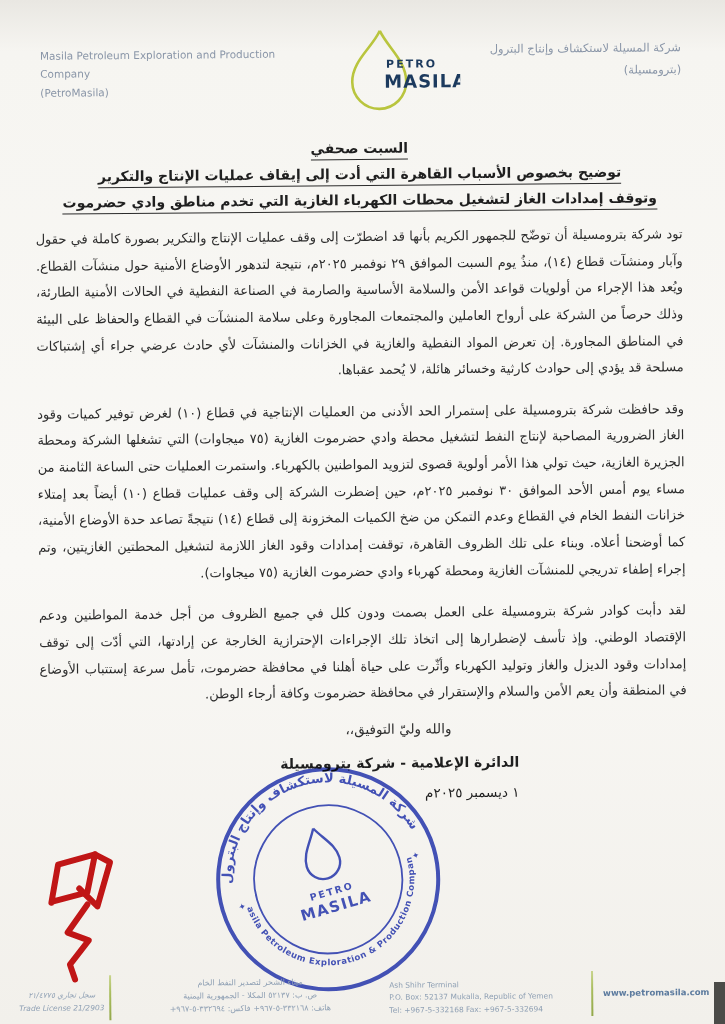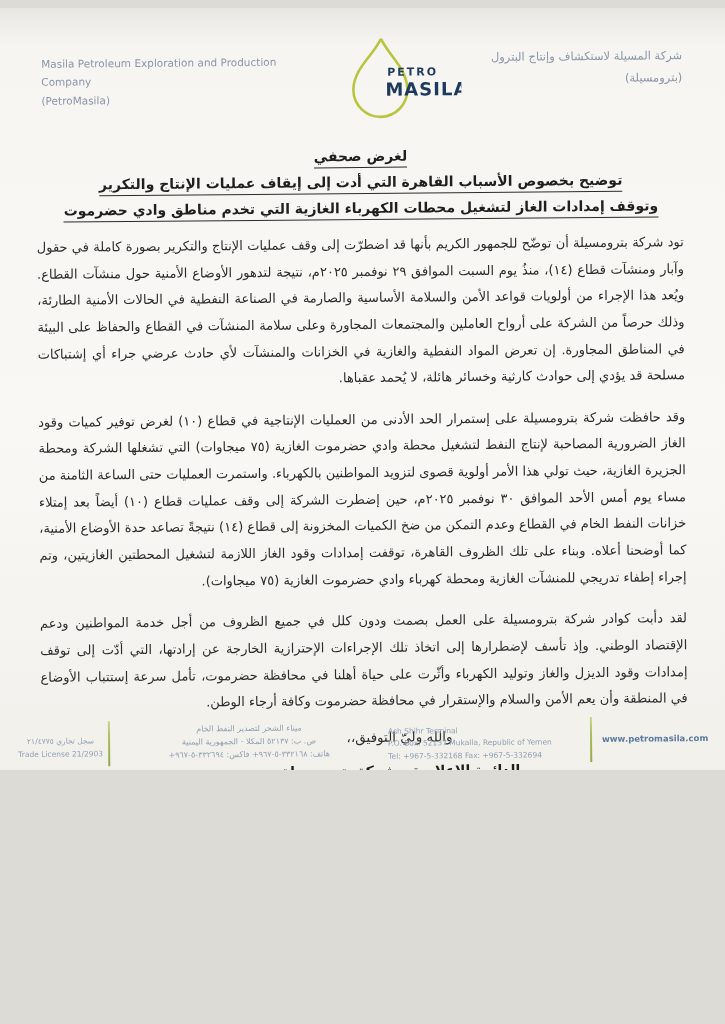--- a/index.html
+++ b/index.html
@@ -1,18 +1,18 @@
 <!DOCTYPE html>
 <html lang="ar"><head>
 <meta charset="utf-8">
 <style>
   * { margin:0; padding:0; box-sizing:border-box; }
   body { font-family:"DejaVu Sans", sans-serif; background:#dddbd6; }
   .page {
-    position:relative; width:725px; height:762px; margin:8px auto; overflow:hidden;
+    position:relative; width:725px; height:1024px; margin:0 auto; overflow:hidden;
     background:linear-gradient(180deg,#e9e7e2 0%, #f6f5f1 5%, #f9f8f5 55%, #f2f0eb 100%);
     color:#2a2a2a;
   }
   .tilt { position:absolute; inset:0; transform:rotate(-0.5deg); transform-origin:50% 50%; }
 
   
   .header { display:flex; justify-content:space-between; align-items:flex-start; padding:26px 40px 0 44px; }
   .hdr-en { width:268px; font-size:10.5px; line-height:1.75; color:#8a96a8; padding-top:18px; }
   .hdr-ar { width:200px; direction:rtl; text-align:right; font-size:11.5px; line-height:1.9; color:#8a96a8; padding-top:14px; }
   .logo-box { width:130px; height:96px; position:relative; }
@@ -36,21 +36,21 @@
   
   .stamp-wrap { position:absolute; left:208px; top:762px; width:234px; height:234px;
     transform:rotate(-16deg); mix-blend-mode:multiply; opacity:.9; }
 
   
   .scribble { position:absolute; left:18px; top:846px; width:112px; height:136px; }
 
   
   .footer { position:absolute; left:0; right:0; bottom:2px; height:50px; display:flex; align-items:flex-start; padding:0 10px; }
   .vline { width:2px; height:45px; background:linear-gradient(180deg,#c8d48c,#a9bd5e 40%,#93a84a); margin-top:1px; }
-  .f-license { width:95px; margin-top:15px; text-align:center; font-size:7.5px; color:#8fa0b4; line-height:1.7; direction:rtl; }
+  .f-license { width:95px; margin-top:15px; text-align:center; font-size:7.5px; color:#8fa0b4; line-height:1.7; direction:rtl;font-style:italic; }
   .f-ar { width:222px; margin-left:28px; margin-top:4px; direction:rtl; text-align:center; font-size:8px; color:#8fa0b4; line-height:1.6; }
   .f-en { width:202px; margin-left:28px; margin-top:8px; text-align:left; font-size:7.5px; color:#8fa0b4; line-height:1.65; }
   .f-web { flex:1; margin-top:18px; text-align:center; font-size:8.5px; color:#5b7a9e; font-weight:bold; }
   .photo-edge { position:absolute; right:0; top:982px; width:11px; height:42px; background:#4b4b48; }
 </style>
 </head>
 <body>
 
 <div class="page">
   <div class="tilt">
@@ -69,21 +69,21 @@
         </svg>
       </div>
 
       <div class="hdr-ar">
         <div>شركة المسيلة لاستكشاف وإنتاج البترول</div>
         <div>(بترومسيلة)</div>
       </div>
     </div>
 
     <div class="titles">
-      <div class="t-line"><span>لغرض صحفي</span></div>
+      <div class="t-line"><span>السبت صحفي</span></div>
       <div class="t-line"><span>توضيح بخصوص الأسباب القاهرة التي أدت إلى إيقاف عمليات الإنتاج والتكرير</span></div>
       <div class="t-line"><span>وتوقف إمدادات الغاز لتشغيل محطات الكهرباء الغازية التي تخدم مناطق وادي حضرموت</span></div>
     </div>
 
     <div class="doc-body">
       <p>تود شركة بترومسيلة أن توضّح للجمهور الكريم بأنها قد اضطرّت إلى وقف عمليات الإنتاج والتكرير بصورة كاملة في حقول وآبار ومنشآت قطاع (١٤)، منذُ يوم السبت الموافق ٢٩ نوفمبر ٢٠٢٥م، نتيجة لتدهور الأوضاع الأمنية حول منشآت القطاع. ويُعد هذا الإجراء من أولويات قواعد الأمن والسلامة الأساسية والصارمة في الصناعة النفطية في الحالات الأمنية الطارئة، وذلك حرصاً من الشركة على أرواح العاملين والمجتمعات المجاورة وعلى سلامة المنشآت في القطاع والحفاظ على البيئة في المناطق المجاورة. إن تعرض المواد النفطية والغازية في الخزانات والمنشآت لأي حادث عرضي جراء أي إشتباكات مسلحة قد يؤدي إلى حوادث كارثية وخسائر هائلة، لا يُحمد عقباها.</p>
       <p>وقد حافظت شركة بترومسيلة على إستمرار الحد الأدنى من العمليات الإنتاجية في قطاع (١٠) لغرض توفير كميات وقود الغاز الضرورية المصاحبة لإنتاج النفط لتشغيل محطة وادي حضرموت الغازية (٧٥ ميجاوات) التي تشغلها الشركة ومحطة الجزيرة الغازية، حيث تولي هذا الأمر أولوية قصوى لتزويد المواطنين بالكهرباء. واستمرت العمليات حتى الساعة الثامنة من مساء يوم أمس الأحد الموافق ٣٠ نوفمبر ٢٠٢٥م، حين إضطرت الشركة إلى وقف عمليات قطاع (١٠) أيضاً بعد إمتلاء خزانات النفط الخام في القطاع وعدم التمكن من ضخ الكميات المخزونة إلى قطاع (١٤) نتيجةً تصاعد حدة الأوضاع الأمنية، كما أوضحنا أعلاه. وبناء على تلك الظروف القاهرة، توقفت إمدادات وقود الغاز اللازمة لتشغيل المحطتين الغازيتين، وتم إجراء إطفاء تدريجي للمنشآت الغازية ومحطة كهرباء وادي حضرموت الغازية (٧٥ ميجاوات).</p>
       <p>لقد دأبت كوادر شركة بترومسيلة على العمل بصمت ودون كلل في جميع الظروف من أجل خدمة المواطنين ودعم الإقتصاد الوطني. وإذ تأسف لإضطرارها إلى اتخاذ تلك الإجراءات الإحترازية الخارجة عن إرادتها، التي أدّت إلى توقف إمدادات وقود الديزل والغاز وتوليد الكهرباء وأثّرت على حياة أهلنا في محافظة حضرموت، تأمل سرعة إستتباب الأوضاع في المنطقة وأن يعم الأمن والسلام والإستقرار في محافظة حضرموت وكافة أرجاء الوطن.</p>
       <div class="closing">والله وليّ التوفيق،،</div>
 

